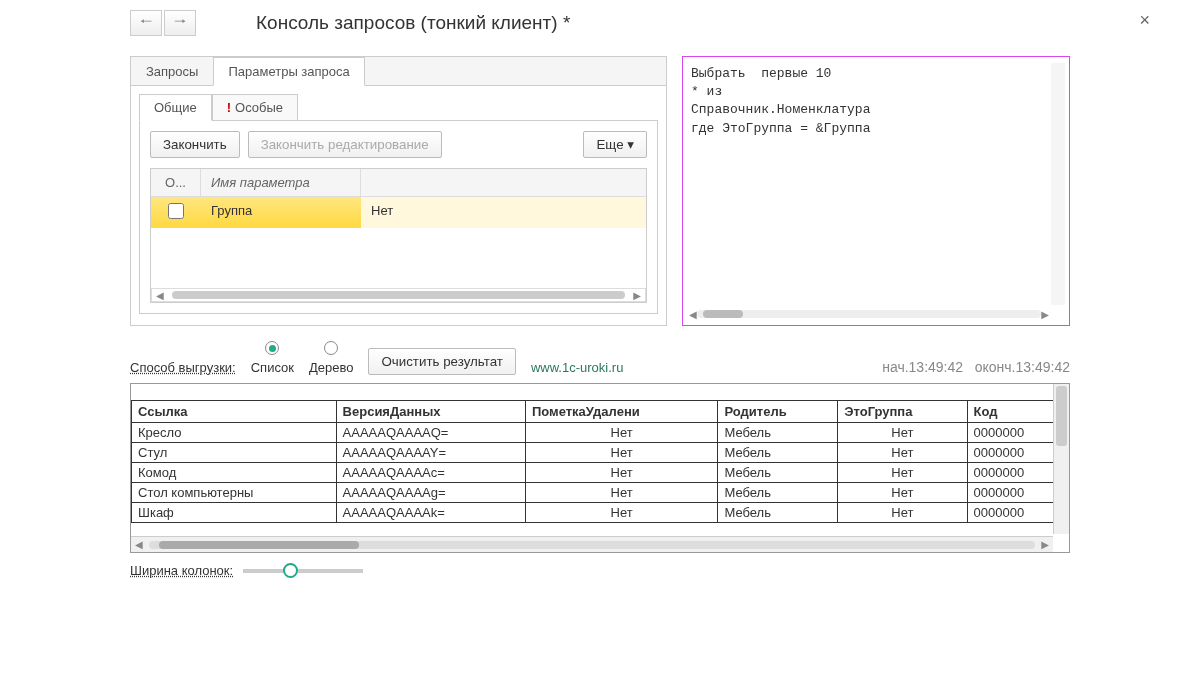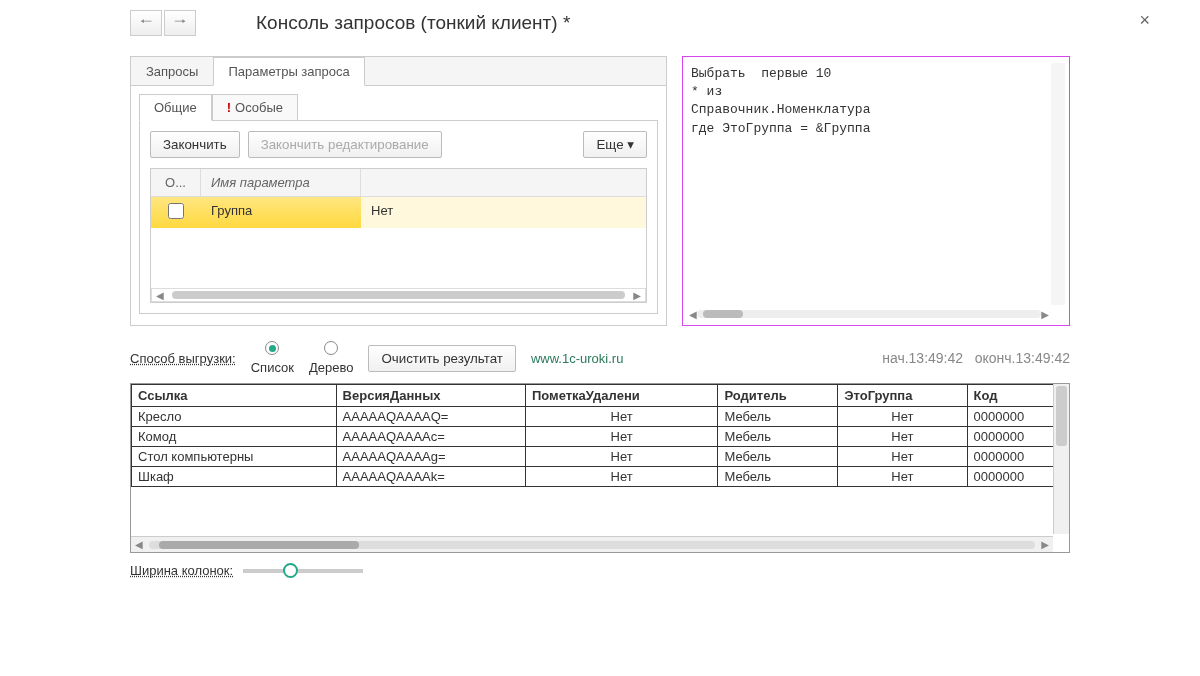--- a/index.html
+++ b/index.html
@@ -37,29 +37,29 @@
 .pr-name { width: 160px; }
 .pr-value { flex: 1; background: #fff8dc; }
 .scrollbar-h { height: 14px; border: 1px solid #ddd; margin-top: 60px; display: flex; align-items: center; padding: 0 4px; }
 .scrollbar-h .thumb { height: 8px; background: #ccc; border-radius: 4px; flex: 1; margin: 0 8px; }
 .scrollbar-h .arrow { color: #888; font-size: 10px; }
 .code-area { font-family: 'Courier New', monospace; font-size: 13px; white-space: pre; color: #333; line-height: 1.4; padding: 4px; height: 260px; }
 .right-scroll-h { position: absolute; bottom: 4px; left: 6px; right: 20px; height: 14px; display: flex; align-items: center; }
 .right-scroll-h .thumb { height: 8px; background: #bbb; border-radius: 4px; width: 40px; margin-left: 6px; }
 .right-scroll-h .track { flex: 1; height: 8px; background: #eee; border-radius: 4px; display: flex; }
 .right-scroll-v { position: absolute; top: 6px; right: 4px; bottom: 20px; width: 14px; background: #f5f5f5; }
-.options-row { display: flex; align-items: center; gap: 15px; margin-bottom: 8px; }
+.options-row { display: flex; align-items: flex-end; gap: 15px; margin-bottom: 8px; }
 .options-label { text-decoration: underline dotted; color: #333; }
 .radio-opt { display: flex; align-items: center; gap: 5px; cursor: pointer; flex-direction: column; }
 .radio { width: 14px; height: 14px; border: 1px solid #888; border-radius: 50%; display: flex; align-items: center; justify-content: center; }
 .radio.checked::after { content: ''; width: 7px; height: 7px; background: #2a8; border-radius: 50%; }
 .link { color: #2a7a5a; cursor: pointer; }
 .times { margin-left: auto; color: #888; font-size: 14px; }
 .result-area { border: 1px solid #999; position: relative; height: 170px; overflow: hidden; }
-.result-table { border-collapse: collapse; width: 100%; font-size: 13px; }
+.result-table { border-collapse: collapse; width: 100%; font-size: 13px; margin-top: 16px; }
 .result-table th { border: 1px solid #333; padding: 3px 6px; text-align: left; font-weight: bold; background: #fff; }
 .result-table td { border: 1px solid #333; padding: 2px 6px; }
 .result-table td.center { text-align: center; }
 .result-scroll-v { position: absolute; right: 0; top: 0; bottom: 18px; width: 16px; background: #f0f0f0; border-left: 1px solid #ccc; }
 .result-scroll-v .thumb { margin: 2px; height: 60px; background: #ccc; border-radius: 3px; }
 .result-scroll-h { position: absolute; bottom: 0; left: 0; right: 16px; height: 16px; background: #f0f0f0; border-top: 1px solid #ccc; display: flex; align-items: center; padding: 0 4px; }
 .result-scroll-h .track { flex: 1; height: 8px; background: #ddd; border-radius: 4px; margin: 0 6px; position: relative; }
 .result-scroll-h .thumb { position: absolute; left: 10px; width: 200px; height: 8px; background: #aaa; border-radius: 4px; }
 .slider-row { display: flex; align-items: center; gap: 10px; margin-top: 10px; }
 .slider-label { text-decoration: underline dotted; color: #333; }
@@ -166,20 +166,28 @@
     <tbody id="result-body">
         <tr>
           <td>Кресло</td>
           <td>AAAAAQAAAAQ=</td>
           <td class="center">Нет</td>
           <td>Мебель</td>
           <td class="center">Нет</td>
           <td>0000000</td>
         </tr>
         <tr>
+          <td>Стул</td>
+          <td>AAAAAQAAAAY=</td>
+          <td class="center">Нет</td>
+          <td>Мебель</td>
+          <td class="center">Нет</td>
+          <td>0000000</td>
+        </tr>
+        <tr>
           <td>Комод</td>
           <td>AAAAAQAAAAc=</td>
           <td class="center">Нет</td>
           <td>Мебель</td>
           <td class="center">Нет</td>
           <td>0000000</td>
         </tr>
         <tr>
           <td>Стол компьютерны</td>
           <td>AAAAAQAAAAg=</td>

